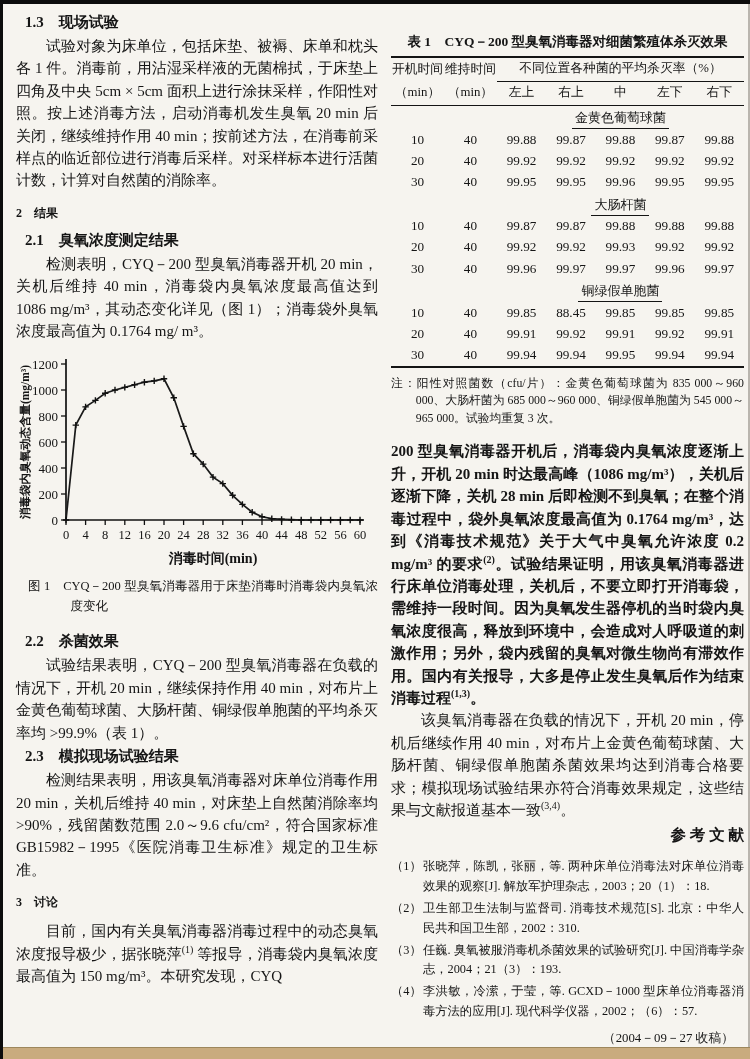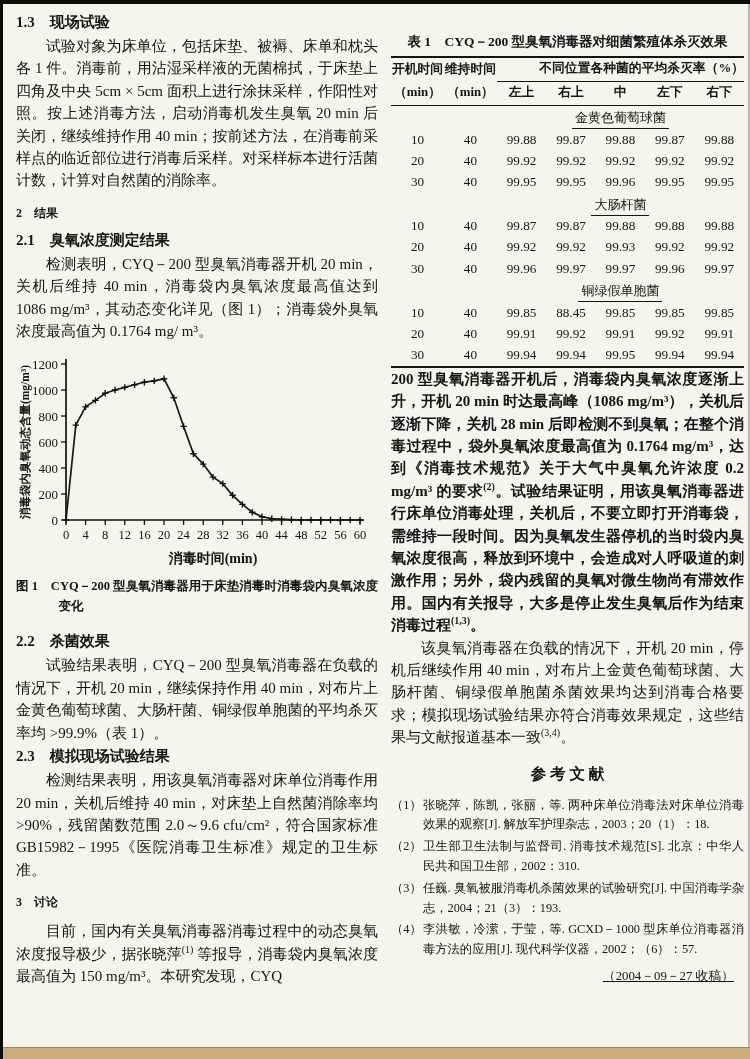--- a/index.html
+++ b/index.html
@@ -9,45 +9,45 @@
     border-top:4px solid #0c0c0c;border-left:3px solid #0c0c0c;
     font-family:"Liberation Serif","DejaVu Serif",serif;
   }
   .right-edge{position:absolute;top:0;right:0;width:2px;height:100%;background:rgba(110,105,95,.45);}
   .bottom-strip{position:absolute;left:0;bottom:0;width:100%;height:11px;background:#c9ab7e;border-top:1px solid #9d875c;}
 
   .col-left{position:absolute;left:13px;top:6px;width:362px;}
   .col-right{position:absolute;left:388px;top:29px;width:353px;}
 
   .h1{font-size:12px;font-weight:bold;margin:13px 0 9px;}
-  .h2{font-size:15px;font-weight:bold;margin:3px 0 3px;}
+  .h2{font-size:15px;font-weight:bold;margin:3px 9px 3px;}
   p.body{font-size:15px;line-height:22.4px;text-align:justify;margin:0;text-indent:2em;}
   p.noindent{text-indent:0;font-weight:bold;}
   sup{font-size:10px;line-height:0;}
 
   figure.chart{margin:10px 0 0 0;padding:0;}
   svg text{font-family:"Liberation Serif","DejaVu Serif",serif;fill:#141414;}
-  .fig-caption{font-size:12.5px;line-height:20px;margin:6px 0 16px 0;padding-left:3.4em;text-indent:-3.4em;text-align:justify;font-weight:bold;}
+  .fig-caption{font-size:12.5px;line-height:20px;margin:6px 0 16px 12px;padding-left:3.4em;text-indent:-3.4em;text-align:justify;}
 
   .t-title{font-size:13.5px;font-weight:bold;text-align:center;margin:0 0 5px 0;}
   table.t1{width:100%;border-collapse:collapse;border-top:2.5px solid #141414;border-bottom:2.5px solid #141414;}
-  table.t1 th{font-weight:bold;font-size:12.8px;padding:2px 0;text-align:center;}
-  table.t1 th.span-head{border-bottom:1.4px solid #141414;padding-bottom:4px;text-align:right;}
+  table.t1 th{font-weight:normal;font-size:12.8px;padding:2px 0;text-align:center;}
+  table.t1 th.span-head{border-bottom:1.4px solid #141414;padding-bottom:4px;}
   table.t1 tr.subhead th{border-bottom:1.4px solid #141414;padding-bottom:4px;margin-left:12px;}
   table.t1 td{text-align:center;font-size:13.2px;padding:2.6px 0;}
   table.t1 .group-cell{padding:3px 0 0 0;}
   table.t1 .group-name{display:inline-block;border-bottom:1.4px solid #141414;padding:0 3px 1px 3px;font-size:13px;}
   .note{font-size:11.8px;line-height:17.6px;margin:7px 0 13px 0;padding-left:2.1em;text-indent:-2.1em;text-align:justify;}
 
-  .ref-head{text-align:center;font-weight:bold;font-size:15.5px;margin:15px 0 11px 0;}
+  .ref-head{text-align:right;font-weight:bold;font-size:15.5px;margin:4px 0 11px 0;}
   .refs{margin:0;}
   .ref{display:flex;font-size:12.3px;line-height:19.8px;text-align:justify;margin:0 0 2px 0;}
   .ref-num{flex:0 0 2.6em;}
   .ref-text{flex:1;}
-  .received{text-align:right;font-size:12.8px;margin-top:8px;padding-right:10px;text-decoration:underline;}
+  .received{text-align:right;font-size:12.8px;margin-top:8px;padding-right:10px;}
 </style>
 </head>
 <body>
 
 <div class="page">
 
   <div class="col-left">
     <div class="h2">1.3　现场试验</div>
     <p class="body"><span>试验对象为床单位，包括床垫、被褥、床单和枕头各 1 件。消毒前，用沾湿采样液的无菌棉拭，于床垫上四角及中央 5cm × 5cm 面积上进行涂抹采样，作阳性对照。按上述消毒方法，启动消毒机发生臭氧 20 min 后关闭，继续维持作用 40 min；按前述方法，在消毒前采样点的临近部位进行消毒后采样。对采样标本进行活菌计数，计算对自然菌的消除率。</span></p>
 
@@ -272,20 +272,21 @@
             <td>40</td>
             <td>99.94</td>
             <td>99.94</td>
             <td>99.95</td>
             <td>99.94</td>
             <td>99.94</td>
           </tr>
         </tbody>
     </table>
 
+    <p class="note">注：阳性对照菌数（cfu/片）：金黄色葡萄球菌为 835 000～960 000、大肠杆菌为 685 000～960 000、铜绿假单胞菌为 545 000～965 000。试验均重复 3 次。</p>
 
     <p class="body noindent"><span>200 型臭氧消毒器开机后，消毒袋内臭氧浓度逐渐上升，开机 20 min 时达最高峰（1086 mg/m³），关机后逐渐下降，关机 28 min 后即检测不到臭氧；在整个消毒过程中，袋外臭氧浓度最高值为 0.1764 mg/m³，达到《消毒技术规范》关于大气中臭氧允许浓度 0.2 mg/m³ 的要求</span><sup>(2)</sup><span>。试验结果证明，用该臭氧消毒器进行床单位消毒处理，关机后，不要立即打开消毒袋，需维持一段时间。因为臭氧发生器停机的当时袋内臭氧浓度很高，释放到环境中，会造成对人呼吸道的刺激作用；另外，袋内残留的臭氧对微生物尚有滞效作用。国内有关报导，大多是停止发生臭氧后作为结束消毒过程</span><sup>(1,3)</sup><span>。</span></p>
     <p class="body"><span>该臭氧消毒器在负载的情况下，开机 20 min，停机后继续作用 40 min，对布片上金黄色葡萄球菌、大肠杆菌、铜绿假单胞菌杀菌效果均达到消毒合格要求；模拟现场试验结果亦符合消毒效果规定，这些结果与文献报道基本一致</span><sup>(3,4)</sup><span>。</span></p>
 
     <div class="ref-head">参 考 文 献</div>
     <div class="refs">
         <div class="ref">
           <span class="ref-num">（1）</span>
           <span class="ref-text">张晓萍，陈凯，张丽，等. 两种床单位消毒法对床单位消毒效果的观察[J]. 解放军护理杂志，2003；20（1）：18.</span>
         </div>

